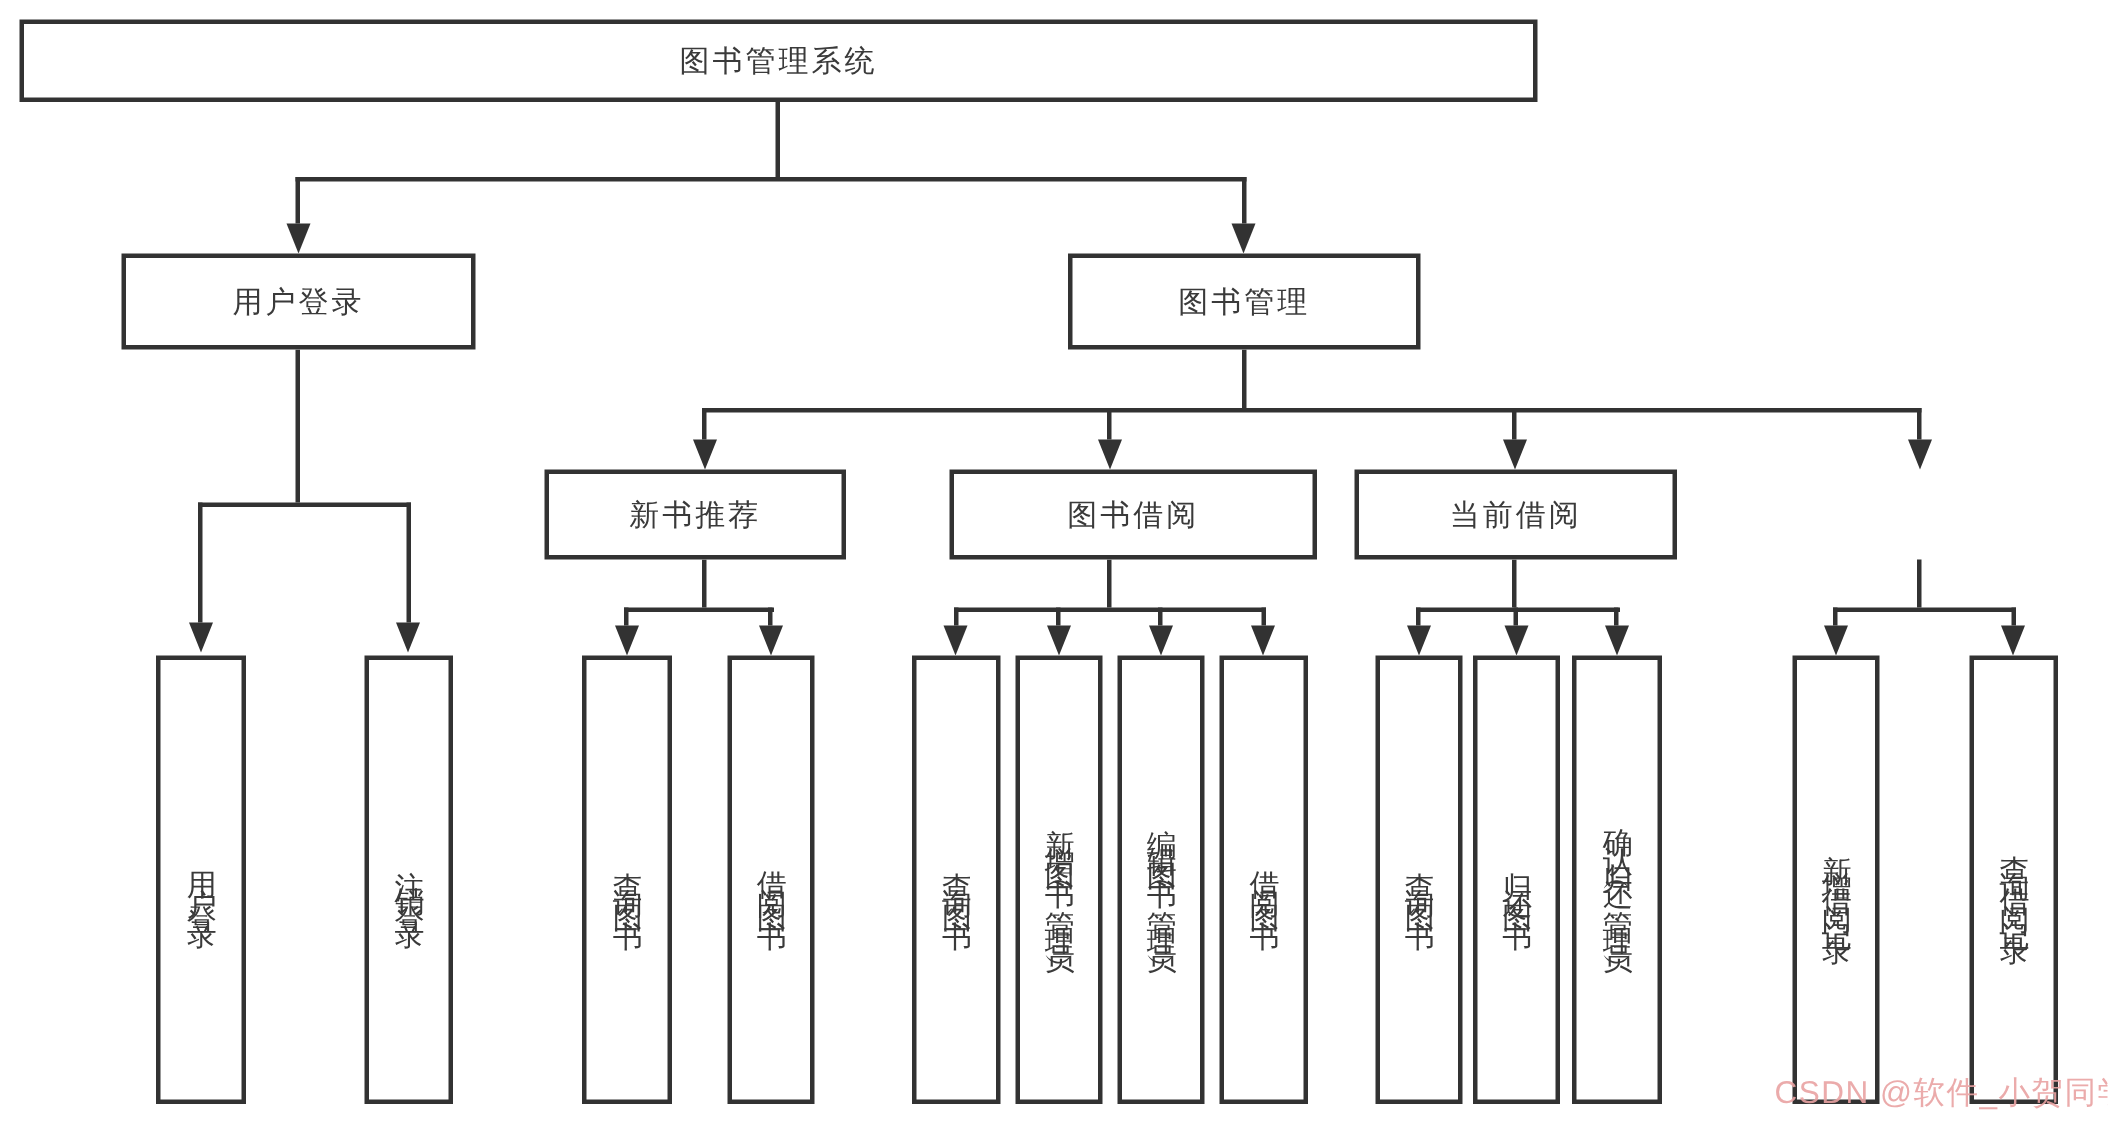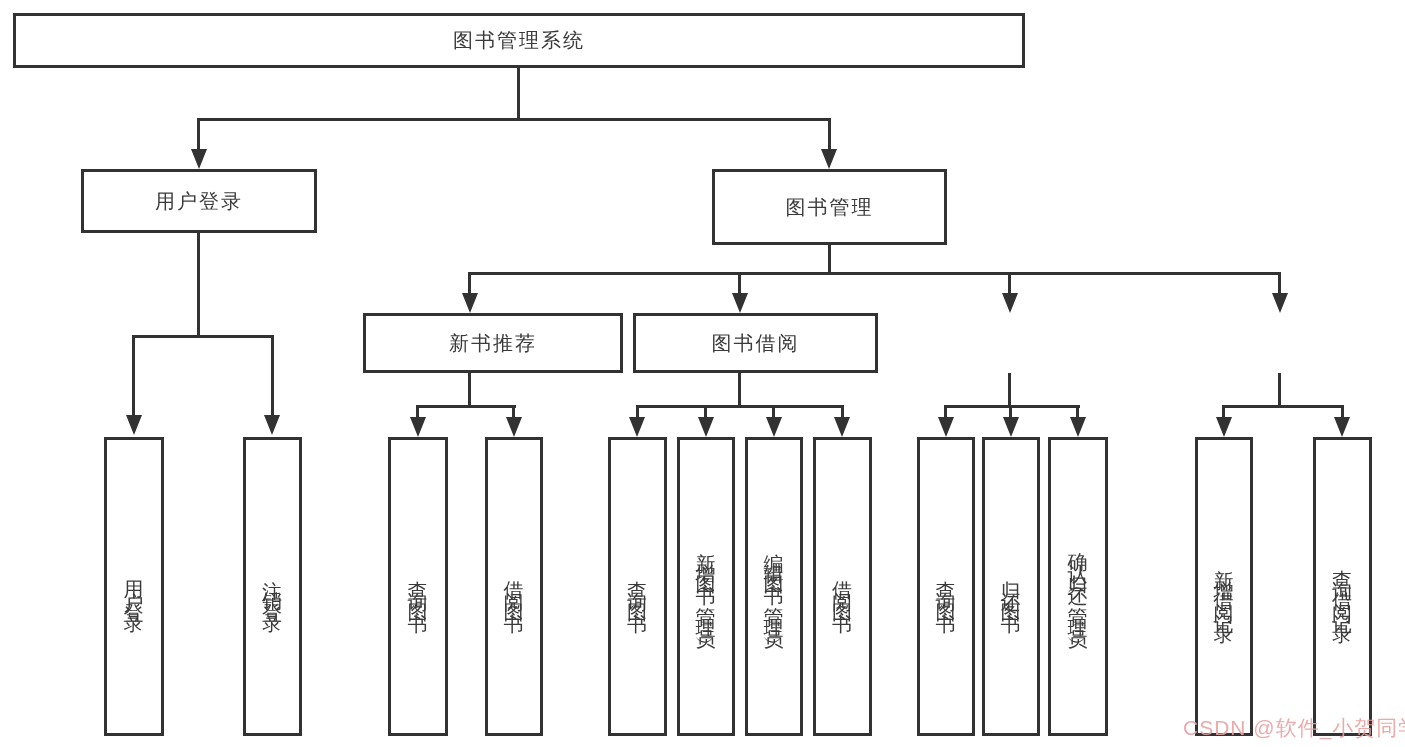--- a/index.html
+++ b/index.html
@@ -48,21 +48,21 @@
   <div class="vl" style="left:517px;top:68px;height:50px"></div>
   <div class="hl" style="left:197px;top:118px;width:634px"></div>
   <div class="vl" style="left:197px;top:118px;height:31px"></div>
   <div class="ah" style="left:191px;top:149px"></div>
   <div class="vl" style="left:828px;top:118px;height:31px"></div>
   <div class="ah" style="left:821px;top:149px"></div>
 
   <div class="node" style="left:81px;top:169px;width:236px;height:64px">
       <span class="lbl">用户登录</span>
     </div>
-  <div class="node" style="left:712px;top:169px;width:235px;height:76px">
+  <div class="node" style="left:712px;top:169px;width:235px;height:64px">
       <span class="lbl">图书管理</span>
     </div>
 
   <div class="vl" style="left:197px;top:233px;height:102px"></div>
   <div class="hl" style="left:132px;top:335px;width:142px"></div>
   <div class="vl" style="left:132px;top:335px;height:80px"></div>
   <div class="ah" style="left:126px;top:415px"></div>
   <div class="vl" style="left:271px;top:335px;height:80px"></div>
   <div class="ah" style="left:264px;top:415px"></div>
 
@@ -70,25 +70,28 @@
   <div class="hl" style="left:468px;top:272px;width:813px"></div>
   <div class="vl" style="left:468px;top:272px;height:21px"></div>
   <div class="ah" style="left:462px;top:293px"></div>
   <div class="vl" style="left:738px;top:272px;height:21px"></div>
   <div class="ah" style="left:732px;top:293px"></div>
   <div class="vl" style="left:1008px;top:272px;height:21px"></div>
   <div class="ah" style="left:1002px;top:293px"></div>
   <div class="vl" style="left:1278px;top:272px;height:21px"></div>
   <div class="ah" style="left:1272px;top:293px"></div>
 
-  <div class="node" style="left:363px;top:313px;width:260px;height:60px">
+  <div class="node" style="left:363px;top:313px;width:201px;height:60px">
       <span class="lbl">新书推荐</span>
     </div>
   <div class="node" style="left:633px;top:313px;width:245px;height:60px">
       <span class="lbl">图书借阅</span>
+    </div>
+  <div class="node" style="left:903px;top:313px;width:215px;height:60px">
+      <span class="lbl">当前借阅</span>
     </div>
 
   <div class="vl" style="left:468px;top:373px;height:32px"></div>
   <div class="vl" style="left:738px;top:373px;height:32px"></div>
   <div class="vl" style="left:1008px;top:373px;height:32px"></div>
   <div class="vl" style="left:1278px;top:373px;height:32px"></div>
 
   <div class="hl" style="left:416px;top:405px;width:100px"></div>
   <div class="hl" style="left:636px;top:405px;width:208px"></div>
   <div class="hl" style="left:944px;top:405px;width:136px"></div>

